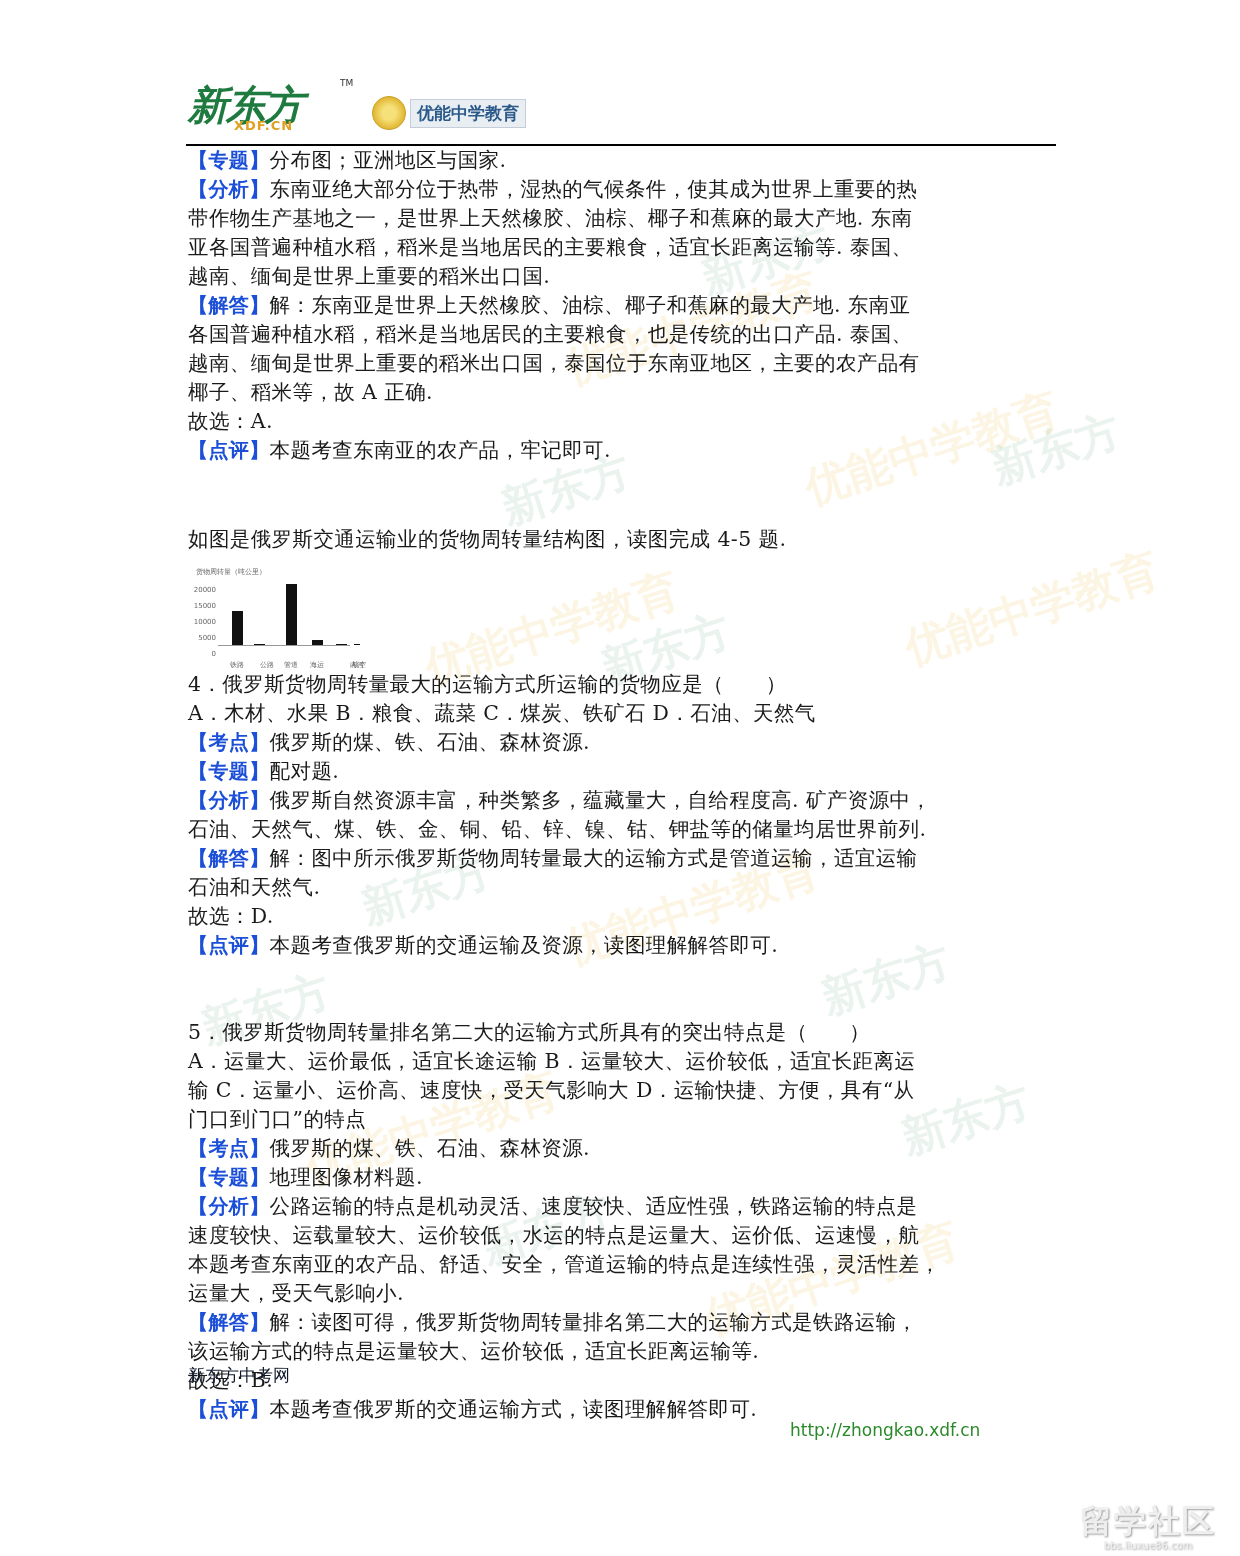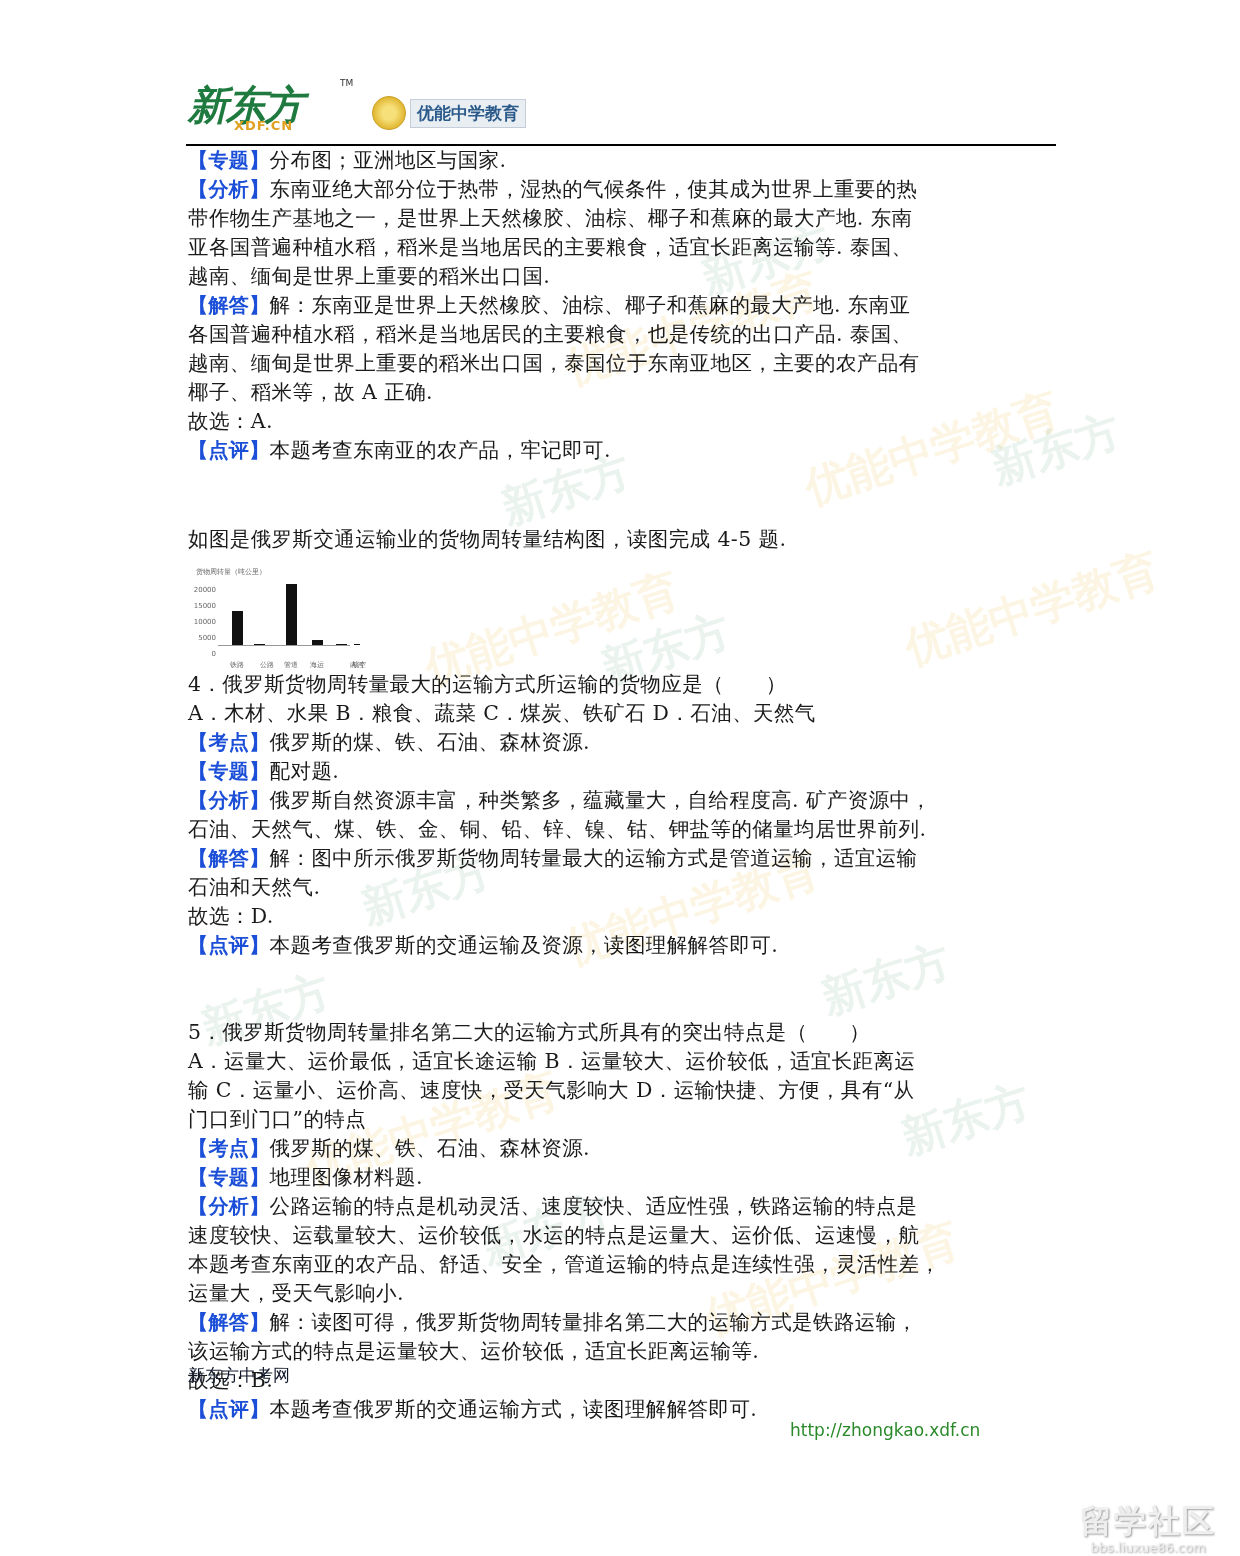--- a/index.html
+++ b/index.html
@@ -32,21 +32,21 @@
   .chart .title { position: absolute; left: 8px; top: 2px; font-size: 7px; color: #666; }
   .chart .yt { position: absolute; right: 140px; font-size: 7px; color: #666; text-align: center; }
   .chart .axis { position: absolute; left: 30px; top: 89px; width: 132px; height: 1px; background: #999; }
   .chart .bar { position: absolute; bottom: 21px; width: 11px; background: #111; }
   .chart .xl { position: absolute; top: 95px; font-size: 7px; color: #666; width: 22px; text-align: center; }
 
   .footer-left { position: absolute; left: 188px; top: 1364px; font-family: Liberation Sans, sans-serif; font-size: 17px; color: #0f172a; }
   .footer-right { position: absolute; left: 790px; top: 1420px; font-family: "DejaVu Sans", sans-serif; font-size: 17px; color: #2a8a2a; }
   .corner-mark { position: absolute; left: 1080px; top: 1500px; text-align: center; font-family: "DejaVu Sans", sans-serif; color: #eeeeee; text-shadow: 1px 1px 2px #9a9a9a; }
   .corner-mark .big { font-size: 32px; font-weight: bold; letter-spacing: 2px; }
-  .corner-mark .small { font-size: 13px; margin-top: -4px; }
+  .corner-mark .small { font-size: 10px; margin-top: -4px; }
 </style>
 </head>
 <body>
 
 <div class="watermark" style="left:700px;top:230px;">新东方</div>
 <div class="watermark wm-yellow" style="left:560px;top:300px;">优能中学教育</div>
 <div class="watermark" style="left:500px;top:460px;">新东方</div>
 <div class="watermark wm-yellow" style="left:800px;top:420px;">优能中学教育</div>
 <div class="watermark" style="left:990px;top:420px;">新东方</div>
 <div class="watermark wm-yellow" style="left:420px;top:600px;">优能中学教育</div>

